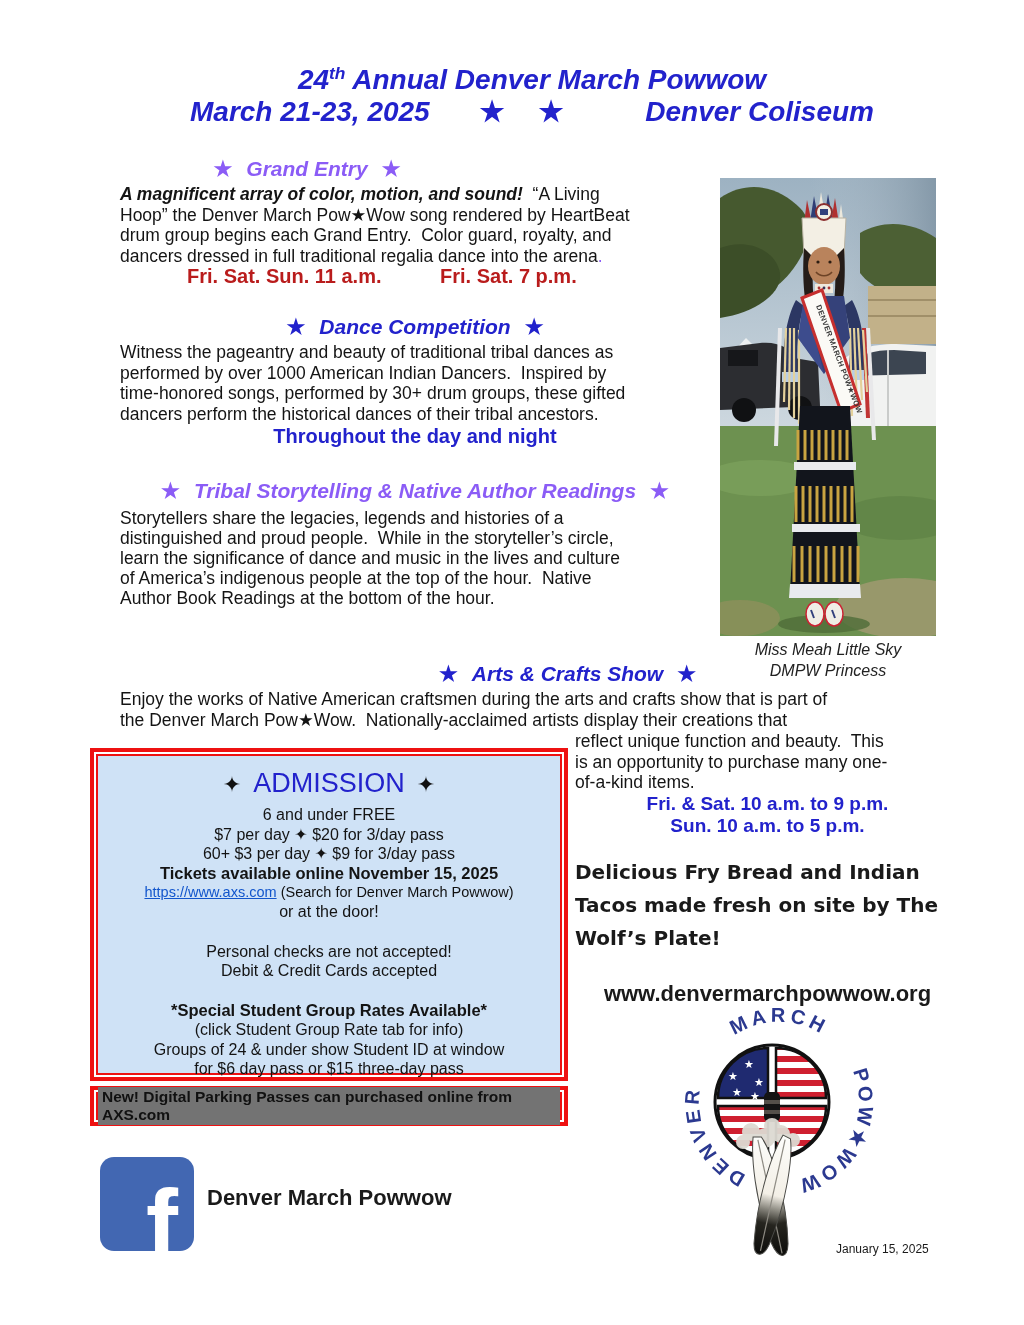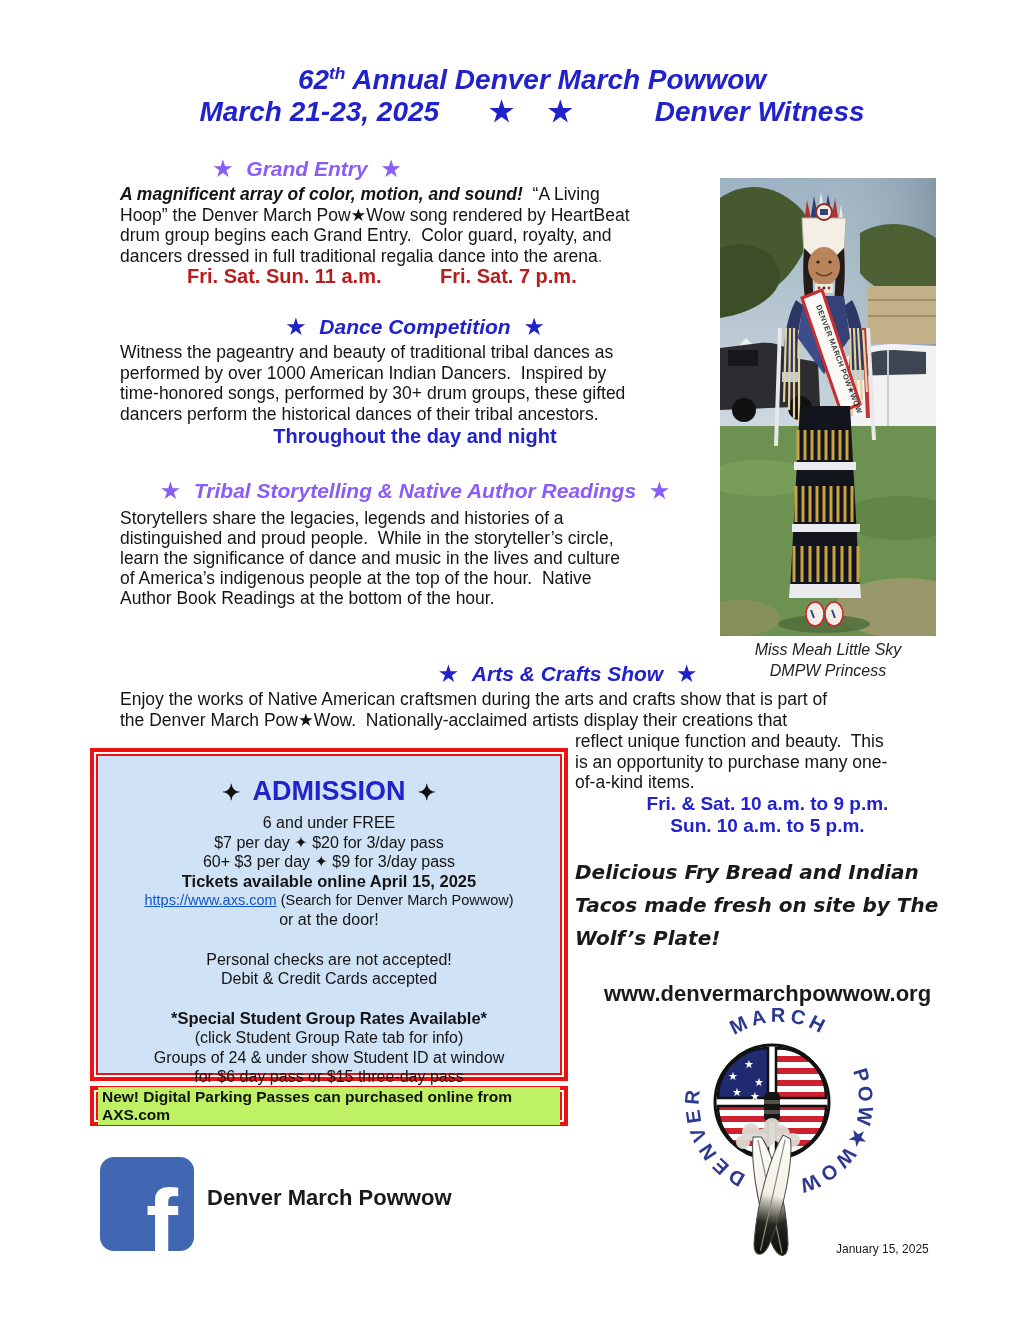--- a/index.html
+++ b/index.html
@@ -41,56 +41,56 @@
   .caption{left:720px;top:639px;width:216px;font-style:italic;font-size:16px;line-height:21px;color:#222;}
 
   .arts-heading{left:120px;top:662px;width:590px;text-align:right;}
   .arts-body-left{left:120px;top:689px;width:850px;}
   .arts-body-right{left:575px;top:731px;width:400px;}
   .arts-times{left:575px;top:793px;width:385px;font-size:19px;line-height:22px;font-weight:bold;color:#2222cc;}
 
   .red-box{background:#ffffff;border:4px solid #ee1111;padding:2px;}
   .red-box-inner{border:2px solid #ee1111;background:#cfe2f6;height:100%;box-sizing:border-box;}
   .admission-outer{left:90px;top:748px;width:478px;height:333px;box-sizing:border-box;}
-  .adm-heading{margin-top:20px;font-size:27px;line-height:30px;font-weight:bold;color:#2222cc;text-align:center;}
+  .adm-heading{margin-top:12px;font-size:27px;line-height:30px;font-weight:normal;color:#2222cc;text-align:center;}
   .adm-heading .dia{color:#111;font-size:22px;padding:0 12px;}
   .adm-line{font-size:16px;line-height:19.5px;text-align:center;color:#141414;}
   .adm-bold{font-weight:bold;font-size:16.5px;}
   .adm-link-row{font-size:14.5px;line-height:19px;text-align:center;}
   .adm-link-row a{color:#1155cc;}
   .gap20{margin-top:20px;}
 
   .parking-outer{left:90px;top:1086px;width:478px;height:40px;box-sizing:border-box;}
   .parking-inner{display:flex;align-items:center;justify-content:center;}
-  .parking-note{font-size:15.5px;font-weight:bold;background:#bef264;padding:1px 4px;color:#111;}
+  .parking-note{font-size:15.5px;font-weight:bold;background:#737373;padding:1px 4px;color:#111;}
 
   .fry{left:575px;top:856px;width:400px;font-family:"DejaVu Sans",sans-serif;
-       font-size:20px;line-height:33px;font-weight:bold;color:#1a1a1a;font-style:italic;}
+       font-size:20px;line-height:33px;font-weight:bold;color:#1a1a1a;}
   .website{left:575px;top:981px;width:385px;font-size:22px;font-weight:bold;color:#1a1a1a;}
 
   .fb-icon{left:100px;top:1157px;width:94px;height:94px;background:#4267b2;border-radius:14px;overflow:hidden;}
   .fb-f{position:absolute;right:16px;bottom:-28px;font-weight:bold;font-size:96px;color:#ffffff;
         font-family:"Liberation Sans",sans-serif;}
   .fb-label{left:207px;top:1185px;width:400px;font-size:22px;font-weight:bold;color:#1a1a1a;}
 
   .date{left:836px;top:1242px;width:170px;font-size:12px;color:#1a1a1a;}
 </style>
 </head>
 <body>
 
 <div id="page">
 
   <div class="abs title1 c blue bi">
-    <span>62</span><sup>th</sup><span> Annual Denver March Powwow</span>
+    <span>24</span><sup>th</sup><span> Annual Denver March Powwow</span>
   </div>
   <div class="abs title2 c blue bi">
     <span>March 21-23, 2025</span>
     <span class="gap1" style="font-style:normal">★</span>
     <span class="gap2" style="font-style:normal">★</span>
-    <span class="gap3">Denver Witness</span>
+    <span class="gap3">Denver Coliseum</span>
   </div>
 
   <div class="abs ge-heading c heading red">
     <span class="hstar">★</span><span>Grand Entry</span><span class="hstar">★</span>
   </div>
   <div class="abs ge-body body-txt">
     <span class="bi pre">A magnificent array of color, motion, and sound!</span><span class="pre">  “A Living
 Hoop” the Denver March Pow★Wow song rendered by HeartBeat
 drum group begins each Grand Entry.  Color guard, royalty, and
 dancers dressed in full traditional regalia dance into the arena</span><span class="red">.</span>
@@ -280,21 +280,21 @@
   </div>
 
   <div class="abs red-box admission-outer">
     <div class="red-box-inner">
       <div class="adm-heading">
         <span class="dia">✦</span><span>ADMISSION</span><span class="dia">✦</span>
       </div>
       <div class="adm-line" style="margin-top:5px">6 and under FREE</div>
       <div class="adm-line">$7 per day  ✦  $20 for 3/day pass</div>
       <div class="adm-line">60+ $3 per day  ✦  $9 for 3/day pass</div>
-      <div class="adm-line adm-bold">Tickets available online April 15, 2025</div>
+      <div class="adm-line adm-bold">Tickets available online November 15, 2025</div>
       <div class="adm-link-row">
         <a href="#">https://www.axs.com</a><span> (Search for Denver March Powwow)</span>
       </div>
       <div class="adm-line">or at the door!</div>
       <div class="adm-line gap20">Personal checks are not accepted!</div>
       <div class="adm-line">Debit &amp; Credit Cards accepted</div>
       <div class="adm-line adm-bold gap20">*Special Student Group Rates Available*</div>
       <div class="adm-line">(click Student Group Rate tab for info)</div>
       <div class="adm-line">Groups of 24 &amp; under show Student ID at window</div>
       <div class="adm-line">for $6 day pass or $15 three-day pass</div>

